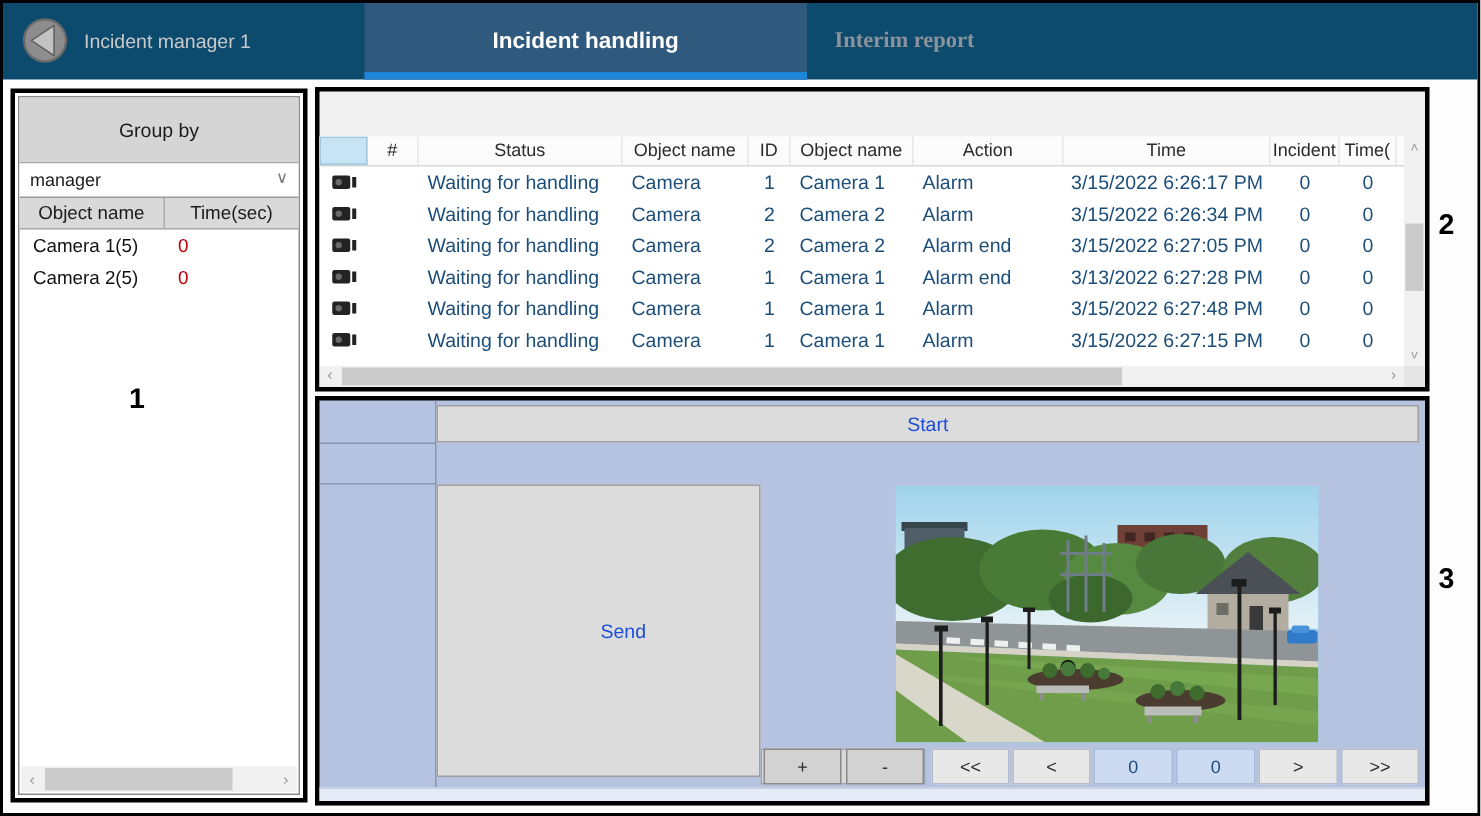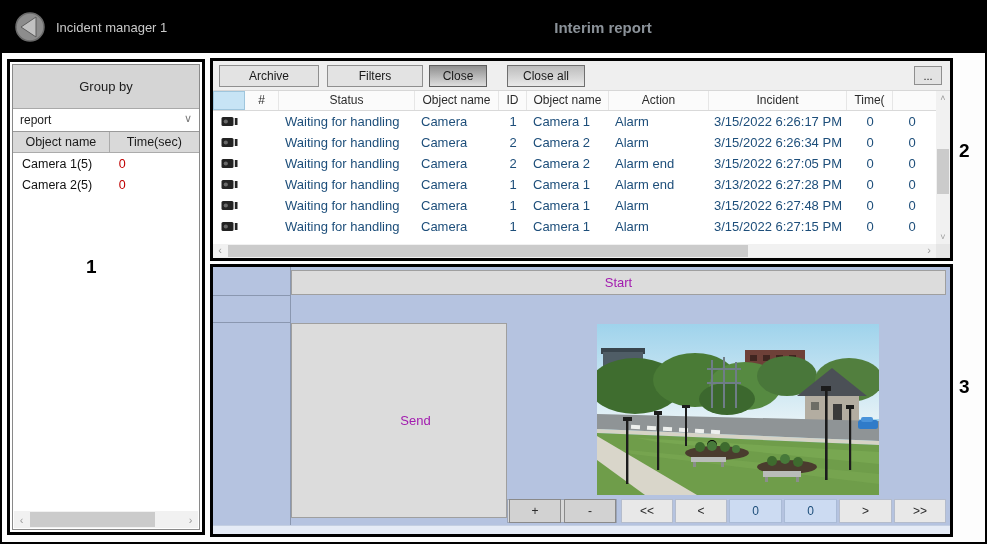--- a/index.html
+++ b/index.html
@@ -1,27 +1,27 @@
 <!DOCTYPE html>
 <html><head>
 <meta charset="utf-8">
 <style>
   * { margin:0; padding:0; box-sizing:border-box; }
   html,body { width:987px; height:544px; }
   body { font-family:"Liberation Sans", sans-serif; background:#ffffff; position:relative; overflow:hidden; }
   .screen { position:absolute; inset:0; border:2px solid #000; background:#fdfdfd; }
 
   
-  .topbar { position:absolute; left:0; top:0; right:0; height:51px; background:#000000; }
+  .topbar { position:absolute; left:0; top:0; right:0; height:51px; background:#0c4a6e; }
   .logo { position:absolute; left:12px; top:9px; width:32px; height:32px; }
   .app-title { position:absolute; left:54px; top:0; height:51px; display:flex; align-items:center; color:#c9c9c9; font-size:13px; }
   .tab { position:absolute; top:0; height:51px; display:flex; align-items:center; justify-content:center; font-size:15px; font-weight:bold; cursor:default; }
   .tab-active { left:241px; width:295px; background:#30597e; color:#ffffff; }
   .tab-active .underline { position:absolute; left:0; right:0; bottom:0; height:5px; background:#1e86d9; }
-  .tab-inactive { left:536px; width:130px; color:#8b9299; }
+  .tab-inactive { left:536px; width:130px; color:#8b9299;font-family:Liberation Serif, serif; }
 
   
   .ann { position:absolute; font-weight:bold; font-size:19px; color:#000; }
 
   
   .panel1 { position:absolute; left:5px; top:57px; width:198px; height:476px; border:3px solid #000; background:#fff; }
   .p1-inner { position:absolute; inset:2px; border:1px solid #8a8a8a; background:#fff; }
   .p1-groupby { height:44px; background:#d5d5d5; border-bottom:1px solid #a9a9a9; display:flex; align-items:center; justify-content:center; font-size:13px; color:#1c1c1c; }
   .p1-combo { height:23px; background:#fff; border-bottom:1px solid #9a9a9a; display:flex; align-items:center; font-size:12px; color:#1c1c1c; padding-left:7px; position:relative; }
   .p1-combo .chev { position:absolute; right:7px; top:3px; color:#7a7a7a; font-size:11px; }
@@ -65,21 +65,21 @@
   .p2-hscroll .arr { position:absolute; top:0; width:14px; height:14px; text-align:center; color:#9a9a9a; font-size:11px; line-height:13px; }
   .p2-hscroll .arr.left { left:0; }
   .p2-hscroll .arr.right { right:0; }
   .p2-hscroll .thumb { position:absolute; left:15px; width:520px; top:1px; bottom:1px; background:#cbcbcb; }
   .p2-corner { position:absolute; right:0; bottom:0; width:14px; height:14px; background:#e6e6e6; }
 
   
   .panel3 { position:absolute; left:208px; top:262px; width:743px; height:273px; border:3px solid #000; background:#b5c3e0; }
   .p3-leftcol { position:absolute; left:0; top:0; width:78px; bottom:0; border-right:1px solid #8a97b0; }
   .p3-leftcol .cellline { position:absolute; left:0; right:0; height:1px; background:#8a97b0; }
-  .bigbtn { position:absolute; background:#dcdcdc; border:1px solid #9f9f9f; display:flex; align-items:center; justify-content:center; font-size:13px; color:#a21caf; cursor:pointer; }
+  .bigbtn { position:absolute; background:#dcdcdc; border:1px solid #9f9f9f; display:flex; align-items:center; justify-content:center; font-size:13px; color:#1d4ed8; cursor:pointer; }
   .btn-start { left:78px; right:4px; top:3px; height:25px; }
   .btn-open  { left:78px; right:4px; top:30px; height:24px; }
   .btn-send  { left:78px; top:56px; width:216px; height:195px;padding-left:33px; }
   .video { position:absolute; left:384px; top:57px; width:282px; height:171px; background:#9fd3ec; overflow:hidden; }
   .p3-controls { position:absolute; top:232px; height:24px; }
   .ctl { position:absolute; top:0; height:24px; display:flex; align-items:center; justify-content:center; font-size:12px; color:#2a2a2a; cursor:pointer; }
   .ctl-zoomwrap { left:294px; width:110px; background:#d9d9d9; border:1px solid #9aa4b8; }
   .ctl-plus  { left:296px; width:52px; background:#d2d2d2; border:1px solid #8a8a8a; }
   .ctl-minus { left:351px; width:52px; background:#d2d2d2; border:1px solid #8a8a8a; }
   .ctl-first { left:408px; width:52px; background:#e8e8e8; border:1px solid #b4bccc; }
@@ -94,30 +94,34 @@
 <body>
 
 <div class="screen">
 
   <div class="topbar">
     <svg class="logo" viewBox="0 0 32 32">
       <circle cx="16" cy="16" r="14" fill="#8d8d8d" stroke="#6b6b6b" stroke-width="1.5"></circle>
       <polygon points="22,6 22,26 7,16" fill="#c2c2c2" stroke="#5d5d5d" stroke-width="1"></polygon>
     </svg>
     <div class="app-title">Incident manager 1</div>
+    <div class="tab tab-active">
+      <span>Incident handling</span>
+      <div class="underline"></div>
+    </div>
     <div class="tab tab-inactive">
       <span>Interim report</span>
     </div>
   </div>
 
   <div class="panel1">
     <div class="p1-inner">
       <div class="p1-groupby">Group by</div>
       <div class="p1-combo">
-        <span>report</span>
+        <span>manager</span>
         <span class="chev">∨</span>
       </div>
       <div class="p1-thead">
         <div class="c1">Object name</div>
         <div class="c2">Time(sec)</div>
       </div>
       <div class="p1-row">
         <div class="n">Camera 1(5)</div>
         <div class="t">0</div>
       </div>
@@ -127,37 +131,31 @@
       </div>
       <div class="p1-hscroll">
         <div class="arr">‹</div>
         <div class="thumb"></div>
         <div class="arr right">›</div>
       </div>
     </div>
   </div>
 
   <div class="panel2">
-    <div class="p2-toolbar">
-      <div class="btn btn-archive">Archive</div>
-      <div class="btn btn-filters">Filters</div>
-      <div class="btn btn-close">Close</div>
-      <div class="btn btn-closeall">Close all</div>
-      <div class="btn btn-more">...</div>
-    </div>
 
     <div class="p2-table">
       <div class="p2-grid p2-head">
         <div class="iconcell"></div>
         <div>#</div>
         <div>Status</div>
         <div>Object name</div>
         <div>ID</div>
         <div>Object name</div>
         <div>Action</div>
+        <div>Time</div>
         <div>Incident</div>
         <div>Time(</div>
       </div>
 
       <div class="p2-grid p2-row">
         <div class="cam">
             <svg width="17" height="13" viewBox="0 0 17 13">
               <rect x="0.5" y="2" width="12" height="9" rx="1.5" fill="#232323"></rect>
               <circle cx="4.8" cy="6.5" r="2.1" fill="#6a6a6a"></circle>
               <rect x="13.8" y="3" width="2.7" height="7" fill="#232323"></rect>

